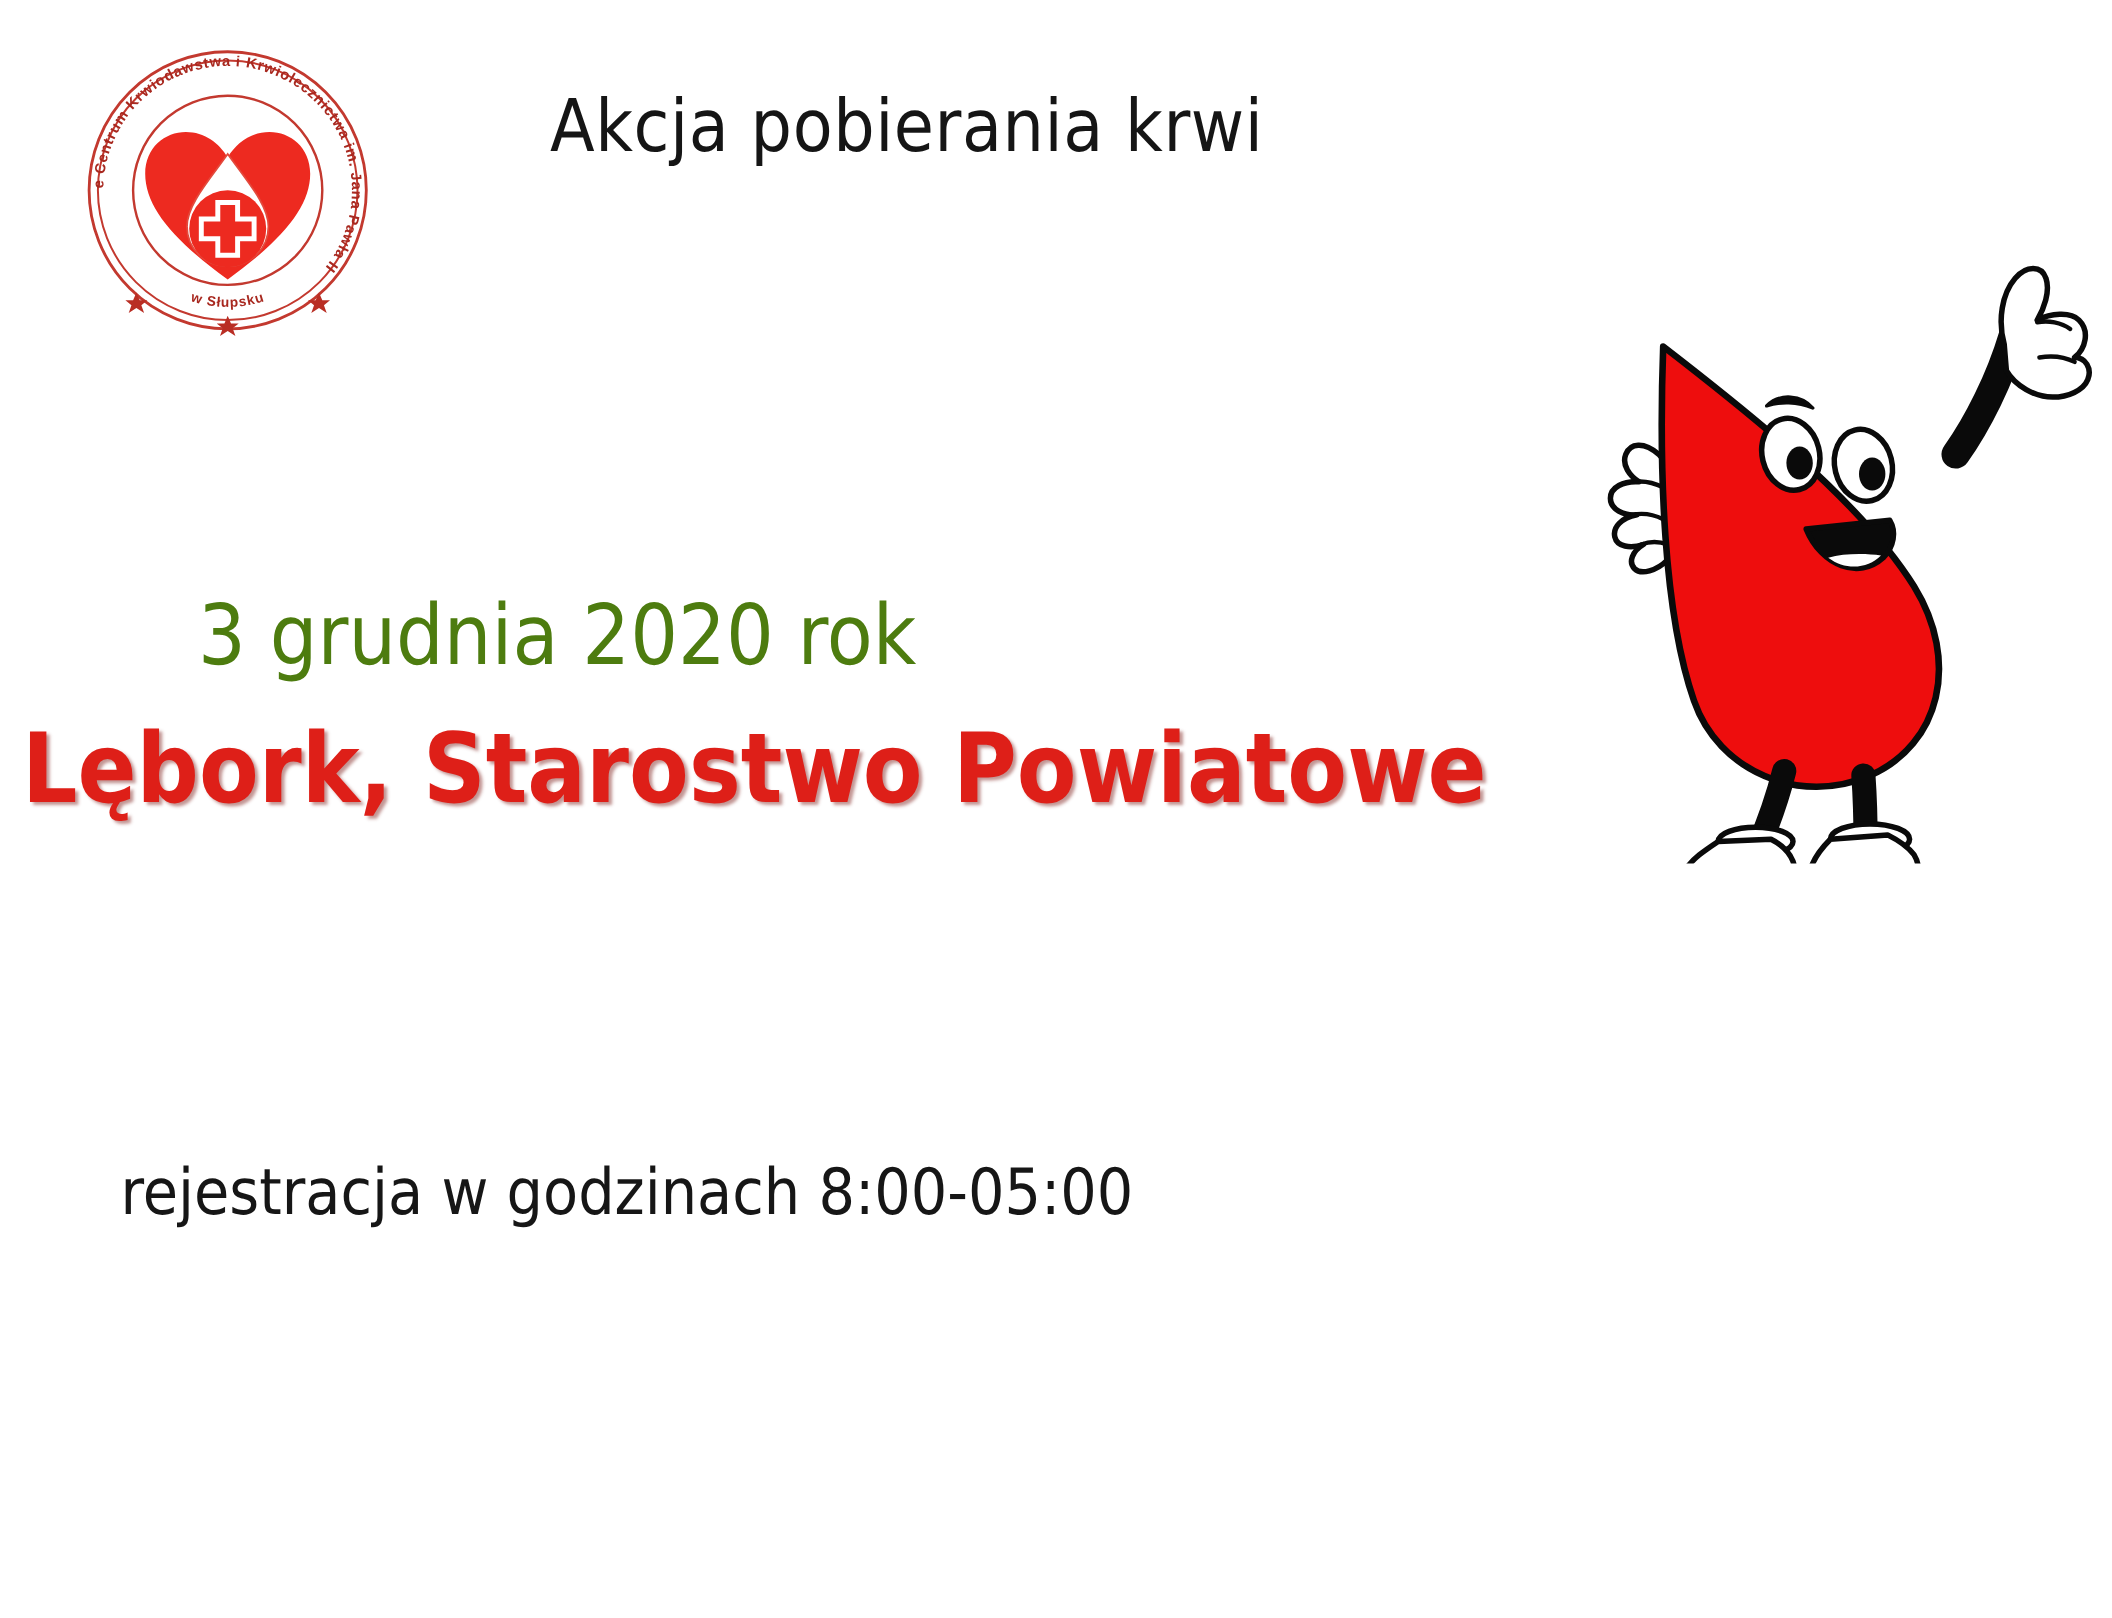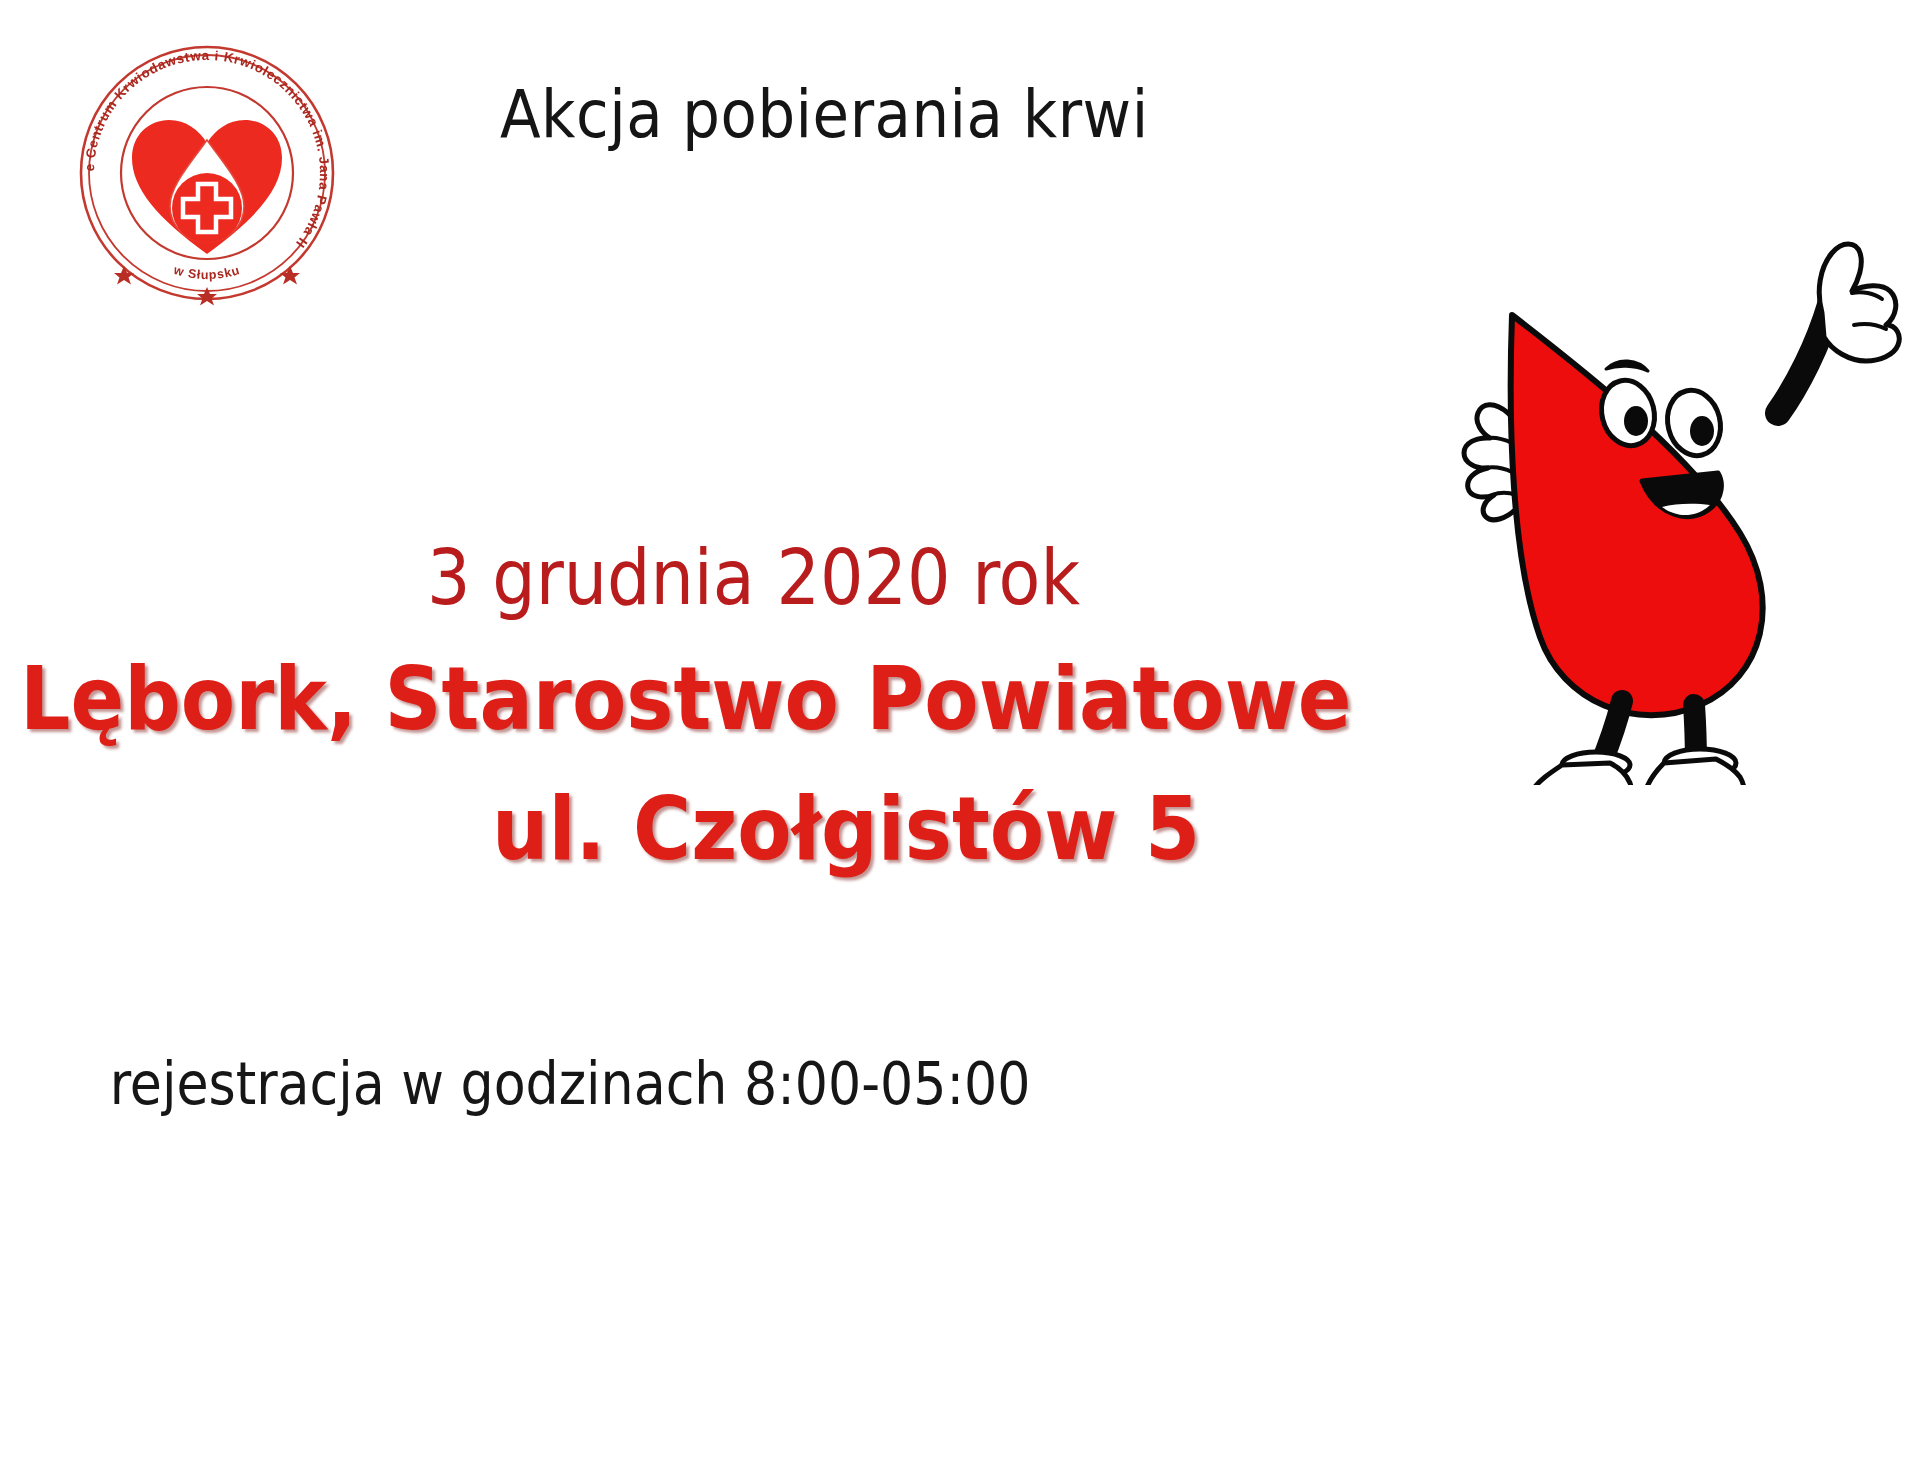--- a/index.html
+++ b/index.html
@@ -44,26 +44,26 @@
     white-space: nowrap;
     line-height: 1;
   }
 
   
   #date-line {
     position: absolute;
     left: 180px;
     top: 540px;
     width: 900px;
-    text-align: right;
+    text-align: left;
     font-family: "Liberation Sans Narrow", "DejaVu Sans Condensed", "Liberation Sans", sans-serif;
     font-stretch: condensed;
     font-size: 76px;
     font-weight: 400;
-    color: #b91c1c;
+    color: #4d7c0f;
     white-space: nowrap;
     line-height: 1;
   }
 
   
   .venue-line {
     position: absolute;
     width: 1180px;
     text-align: right;
     font-family: "Liberation Sans Narrow", "DejaVu Sans Condensed", "Liberation Sans", sans-serif;
@@ -159,21 +159,20 @@
       <circle cx="145" cy="180" r="35" fill="#ED2A20"></circle>
       <path d="M136,156 h18 v15 h15 v18 h-15 v15 h-18 v-15 h-15 v-18 h15 z" fill="#ED2A20" stroke="#ffffff" stroke-width="4.5"></path>
     </svg>
   </div>
 
   <div id="headline">Akcja pobierania krwi</div>
 
   <div id="date-line">3 grudnia 2020 rok</div>
 
   <div id="venue-line-1" class="venue-line">Lębork, Starostwo Powiatowe</div>
-  <div id="venue-line-2" class="venue-line">ul. Czołgistów 5</div>
 
   <div id="hours-line">rejestracja w godzinach 8:00-05:00</div>
 
   <div id="mascot">
     <svg viewBox="0 0 530 600" xmlns="http://www.w3.org/2000/svg">
       <g stroke="#0a0a0a" stroke-width="5" stroke-linejoin="round" stroke-linecap="round" fill="none">
 
         <path d="M118,250 C 145,258 175,262 205,262" stroke-width="26" stroke="#0a0a0a"></path>
 
         <g fill="#ffffff">

